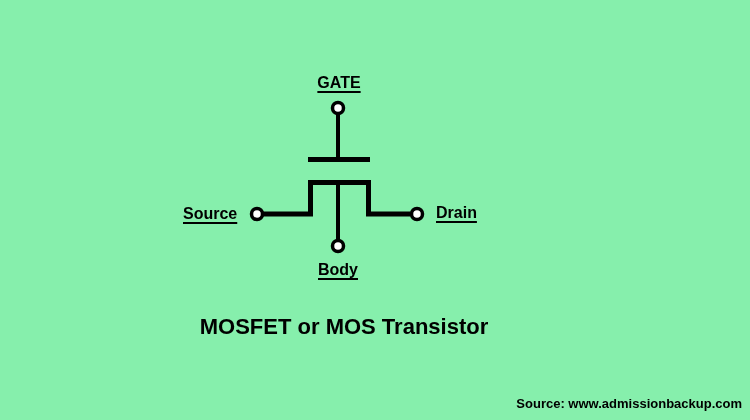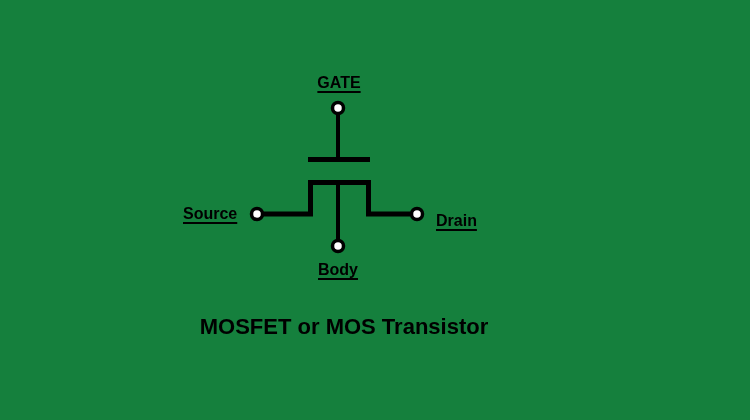--- a/index.html
+++ b/index.html
@@ -4,21 +4,21 @@
 <style>
   html, body {
     margin: 0;
     padding: 0;
     background: #ffffff;
   }
   .canvas {
     position: relative;
     width: 750px;
     height: 420px;
-    background: #15803d;
+    background: #86efac;
     overflow: hidden;
     font-family: "Liberation Sans", sans-serif;
     color: #000000;
   }
   .schematic-svg {
     position: absolute;
     left: 0;
     top: 0;
   }
   .lbl {
@@ -53,21 +53,21 @@
     right: 8px;
     top: 396px;
     font-weight: bold;
     font-size: 13px;
     line-height: 15px;
     color: #000000;
     white-space: nowrap;
   }
   .gate-label   { left: 339px; top: 74px; }
   .source-label { left: 183px; top: 205px; }
-  .drain-label  { left: 436px; top: 212px; text-align: right; }
+  .drain-label  { left: 436px; top: 204px; text-align: right; }
   .body-label   { left: 338px; top: 261px; }
 </style>
 </head>
 <body>
 
 <div class="canvas">
 
   <svg class="schematic-svg" width="750" height="420" viewBox="0 0 750 420">
     <g stroke="#000000" fill="none" stroke-linecap="butt" stroke-linejoin="miter">
 
@@ -93,14 +93,15 @@
   <div class="lbl centered gate-label">GATE</div>
 
   <div class="lbl source-label">Source</div>
 
   <div class="lbl drain-label">Drain</div>
 
   <div class="lbl centered body-label">Body</div>
 
   <div class="title">MOSFET or MOS Transistor</div>
 
+  <div class="attribution">Source: www.admissionbackup.com</div>
 
 </div>
 
 </body></html>

